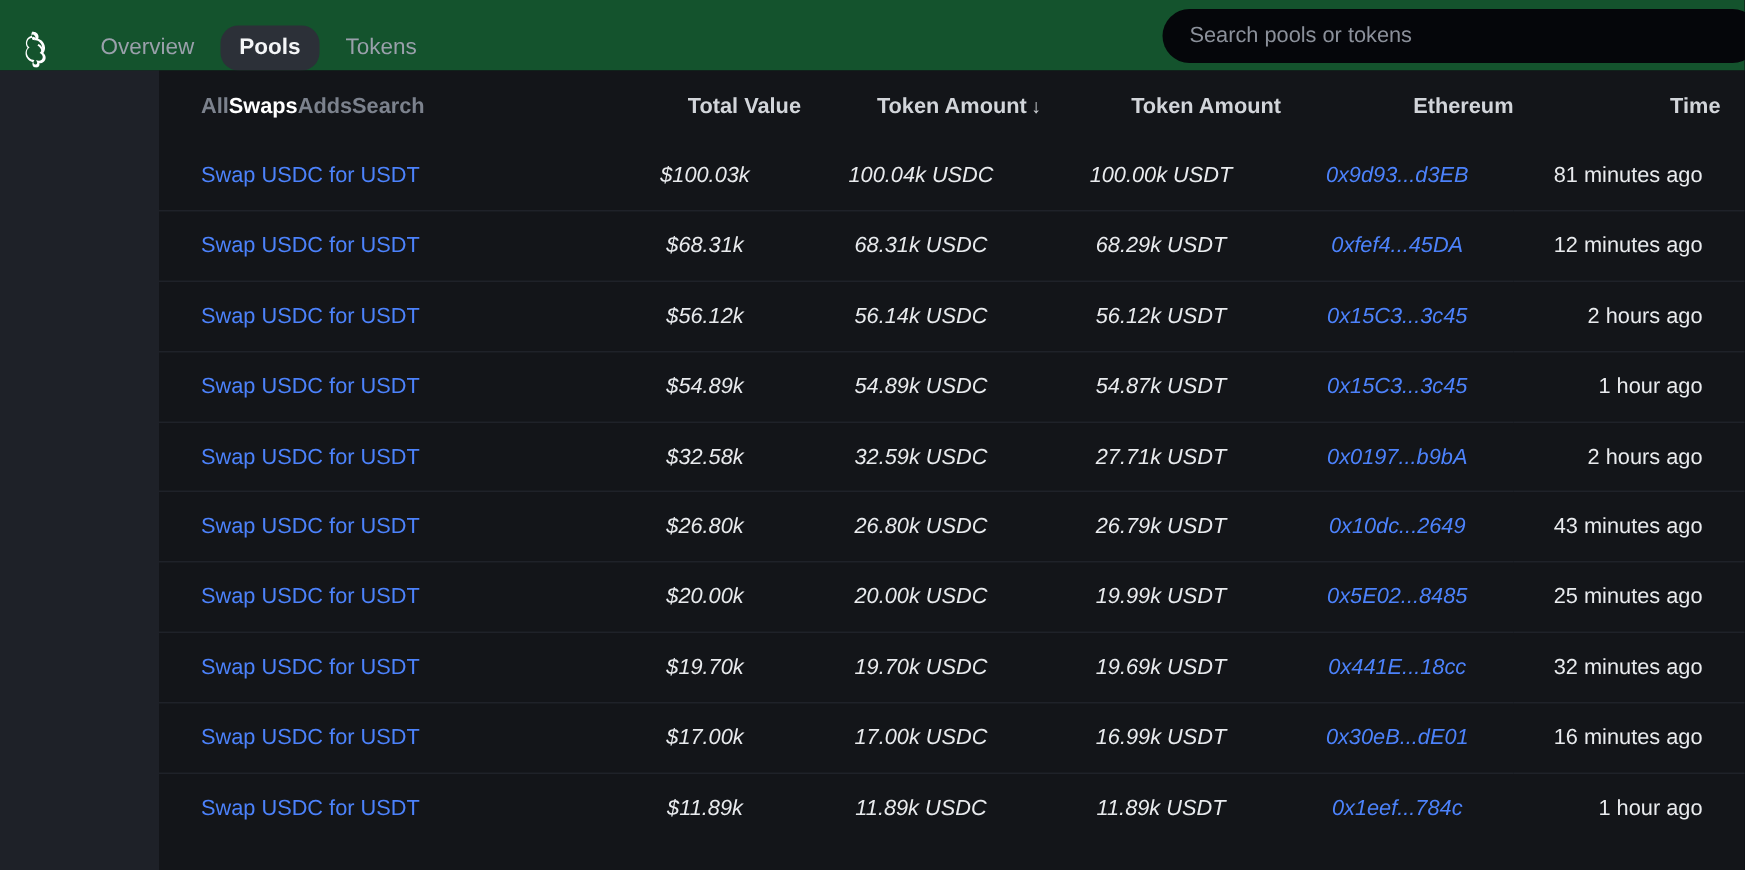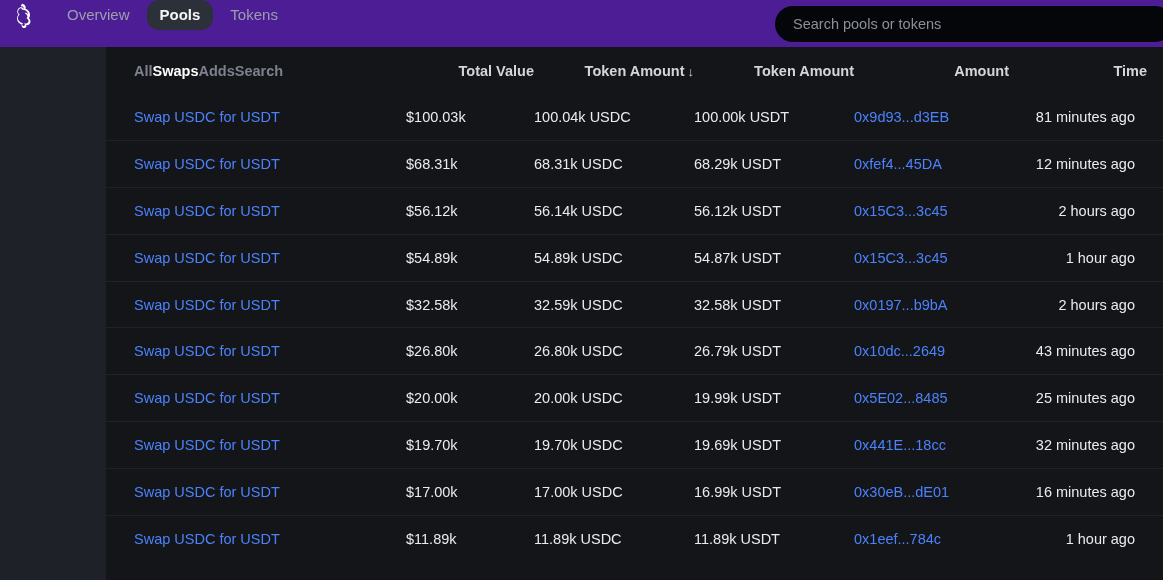--- a/index.html
+++ b/index.html
@@ -7,22 +7,22 @@
   html, body {
     width:1163px; height:580px;
     background:#0d0e12;
     font-family:"Liberation Sans", sans-serif;
     overflow:hidden;
   }
 
   
   .topbar{
     position:absolute; left:0; top:0; width:1163px; height:47px;
-    background:#4c1d95;
-    display:flex; align-items:flex-start;
+    background:#14532d;
+    display:flex; align-items:flex-end;
   }
   .logo{
     width:30px; height:30px; margin-left:10px; margin-right:14px;
     display:flex; align-items:center; justify-content:center;
     flex:0 0 auto;
   }
   .logo svg{ display:block; }
   .navitem{
     font-size:15px; color:#9aa0ab; padding:6px 13px;
     border-radius:12px; margin-right:4px; cursor:pointer;
@@ -94,21 +94,21 @@
   tbody tr{ height:46.8px; }
   tbody tr + tr td{ border-top:1px solid #1f2229; }
   tbody td{
     font-size:14.5px; color:#e9ebee; vertical-align:middle;
     white-space:nowrap;
   }
   td.c-type{ text-align:left; padding-left:28px; }
   td.c-total,
   td.c-tok0,
   td.c-tok1,
-  td.c-acct{ text-align:left; }
+  td.c-acct{ text-align:center;font-style:italic; }
   td.c-time{ text-align:right; padding-right:28px; color:#e9ebee; }
   .tlink{ color:#4c82fb; cursor:pointer; text-decoration:none; }
   .alink{ color:#4c82fb; cursor:pointer; text-decoration:none; }
 </style>
 </head>
 <body>
 
 <div class="topbar">
 
   <div class="logo">
@@ -151,21 +151,21 @@
             <div class="filters">
               <span>All</span>
               <span class="active">Swaps</span>
               <span>Adds</span>
               <span>Search</span>
             </div>
           </th>
           <th class="c-total"><span>Total Value</span></th>
           <th class="c-tok0"><span>Token Amount</span><span class="sortarrow">↓</span></th>
           <th class="c-tok1"><span>Token Amount</span></th>
-          <th class="c-acct"><span>Amount</span></th>
+          <th class="c-acct"><span>Ethereum</span></th>
           <th class="c-time"><span>Time</span></th>
         </tr>
       </thead>
       <tbody id="tbody">
           <tr>
             <td class="c-type"><span class="tlink">Swap USDC for USDT</span></td>
             <td class="c-total"><span>$100.03k</span></td>
             <td class="c-tok0"><span>100.04k USDC</span></td>
             <td class="c-tok1"><span>100.00k USDT</span></td>
             <td class="c-acct"><span class="alink">0x9d93...d3EB</span></td>
@@ -192,21 +192,21 @@
             <td class="c-total"><span>$54.89k</span></td>
             <td class="c-tok0"><span>54.89k USDC</span></td>
             <td class="c-tok1"><span>54.87k USDT</span></td>
             <td class="c-acct"><span class="alink">0x15C3...3c45</span></td>
             <td class="c-time"><span>1 hour ago</span></td>
           </tr>
           <tr>
             <td class="c-type"><span class="tlink">Swap USDC for USDT</span></td>
             <td class="c-total"><span>$32.58k</span></td>
             <td class="c-tok0"><span>32.59k USDC</span></td>
-            <td class="c-tok1"><span>32.58k USDT</span></td>
+            <td class="c-tok1"><span>27.71k USDT</span></td>
             <td class="c-acct"><span class="alink">0x0197...b9bA</span></td>
             <td class="c-time"><span>2 hours ago</span></td>
           </tr>
           <tr>
             <td class="c-type"><span class="tlink">Swap USDC for USDT</span></td>
             <td class="c-total"><span>$26.80k</span></td>
             <td class="c-tok0"><span>26.80k USDC</span></td>
             <td class="c-tok1"><span>26.79k USDT</span></td>
             <td class="c-acct"><span class="alink">0x10dc...2649</span></td>
             <td class="c-time"><span>43 minutes ago</span></td>

